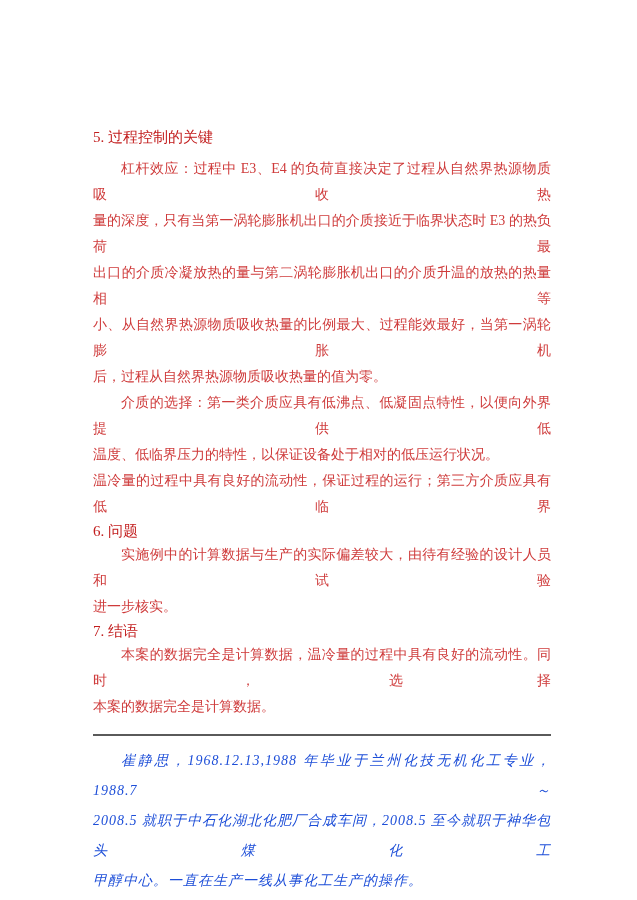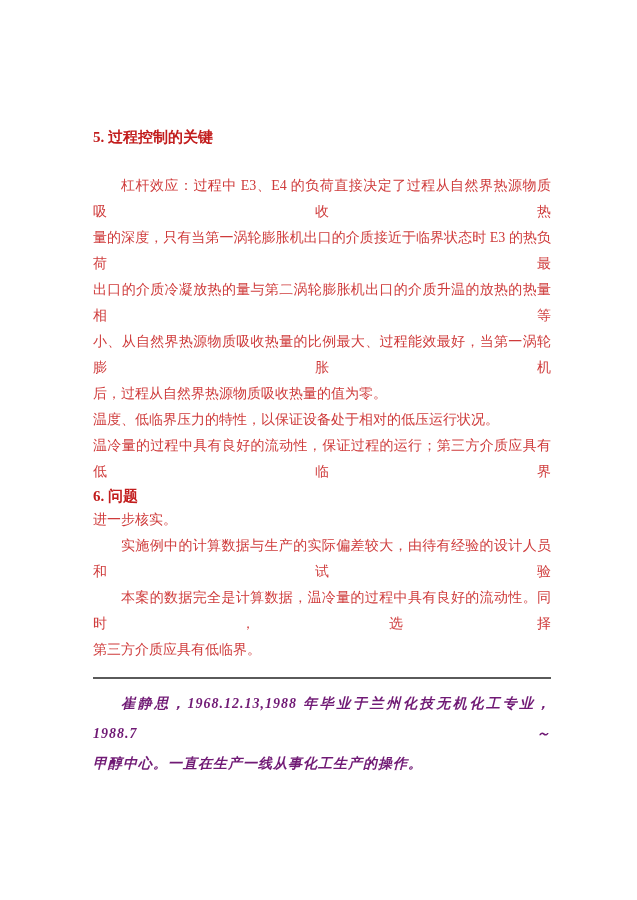--- a/index.html
+++ b/index.html
@@ -16,30 +16,30 @@
     overflow: hidden;
   }
   .content {
     position: absolute;
     left: 93px;
     top: 126px;
     width: 458px;
   }
   .sec-heading {
     font-size: 15px;
-    font-weight: bold;
+    font-weight: normal;
     color: #c21d1d;
     line-height: 22px;
     margin: 0;
   }
   .para {
     margin: 0;
   }
   .para.after-heading {
-    margin-top: 25px;
+    margin-top: 8px;
   }
   .line {
     font-size: 14px;
     line-height: 26px;
     color: #cf3b3b;
     text-align: justify;
     white-space: nowrap;
   }
   .line.fill {
     white-space: normal;
@@ -51,22 +51,22 @@
   .rule {
     border: none;
     height: 2px;
     background: #5a5a5a;
     margin: 14px 0 0 0;
   }
   .bio {
     margin-top: 10px;
   }
   .bio .line {
-    color: #701a75;
-    font-weight: bold;
+    color: #1d4ed8;
+    font-weight: normal;
     font-style: italic;
     line-height: 30px;
     letter-spacing: 1px;
   }
 </style>
 </head>
 <body>
 
 <div class="page">
   <div class="content">
@@ -75,38 +75,41 @@
 
     <div class="para after-heading">
       <div class="line fill indent">杠杆效应：过程中 E3、E4 的负荷直接决定了过程从自然界热源物质吸收热</div>
       <div class="line fill">量的深度，只有当第一涡轮膨胀机出口的介质接近于临界状态时 E3 的热负荷最</div>
       <div class="line fill">出口的介质冷凝放热的量与第二涡轮膨胀机出口的介质升温的放热的热量相等</div>
       <div class="line fill">小、从自然界热源物质吸收热量的比例最大、过程能效最好，当第一涡轮膨胀机</div>
       <div class="line">后，过程从自然界热源物质吸收热量的值为零。</div>
     </div>
 
     <div class="para">
+      <div class="line fill indent">介质的选择：第一类介质应具有低沸点、低凝固点特性，以便向外界提供低</div>
       <div class="line">温度、低临界压力的特性，以保证设备处于相对的低压运行状况。</div>
       <div class="line fill">温冷量的过程中具有良好的流动性，保证过程的运行；第三方介质应具有低临界</div>
     </div>
 
     <h3 class="sec-heading">6. 问题</h3>
 
     <div class="para">
+      <div class="line fill indent">实施例中的计算数据与生产的实际偏差较大，由待有经验的设计人员和试验</div>
       <div class="line">进一步核实。</div>
-      <div class="line fill indent">实施例中的计算数据与生产的实际偏差较大，由待有经验的设计人员和试验</div>
     </div>
 
+    <h3 class="sec-heading">7. 结语</h3>
 
     <div class="para">
       <div class="line fill indent">本案的数据完全是计算数据，温冷量的过程中具有良好的流动性。同时，选择</div>
-      <div class="line">第三方介质应具有低临界。</div>
+      <div class="line">本案的数据完全是计算数据。</div>
     </div>
 
     <hr class="rule">
 
     <div class="bio">
       <div class="line fill indent">崔静思，1968.12.13,1988 年毕业于兰州化技无机化工专业，1988.7～</div>
+      <div class="line fill">2008.5 就职于中石化湖北化肥厂合成车间，2008.5 至今就职于神华包头煤化工</div>
       <div class="line">甲醇中心。一直在生产一线从事化工生产的操作。</div>
     </div>
 
   </div>
 </div>
 
 </body></html>

